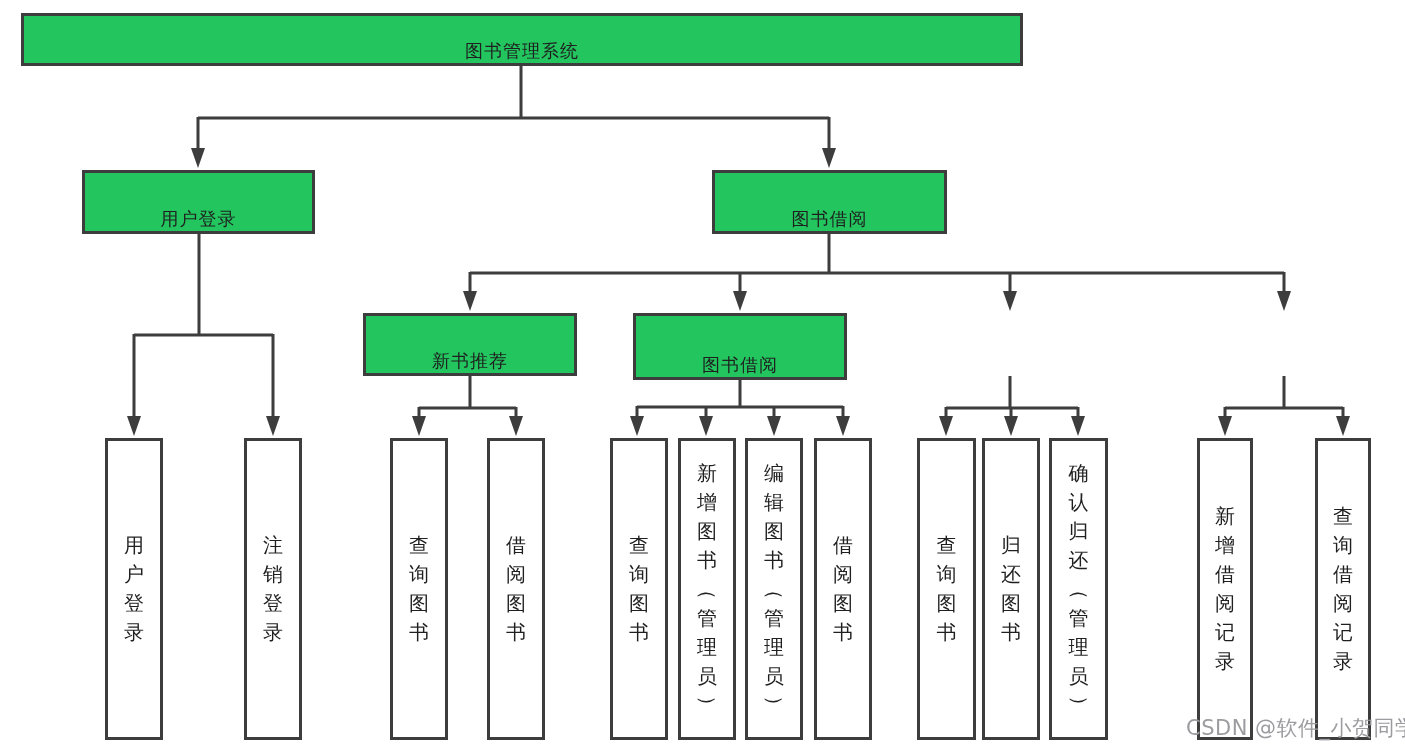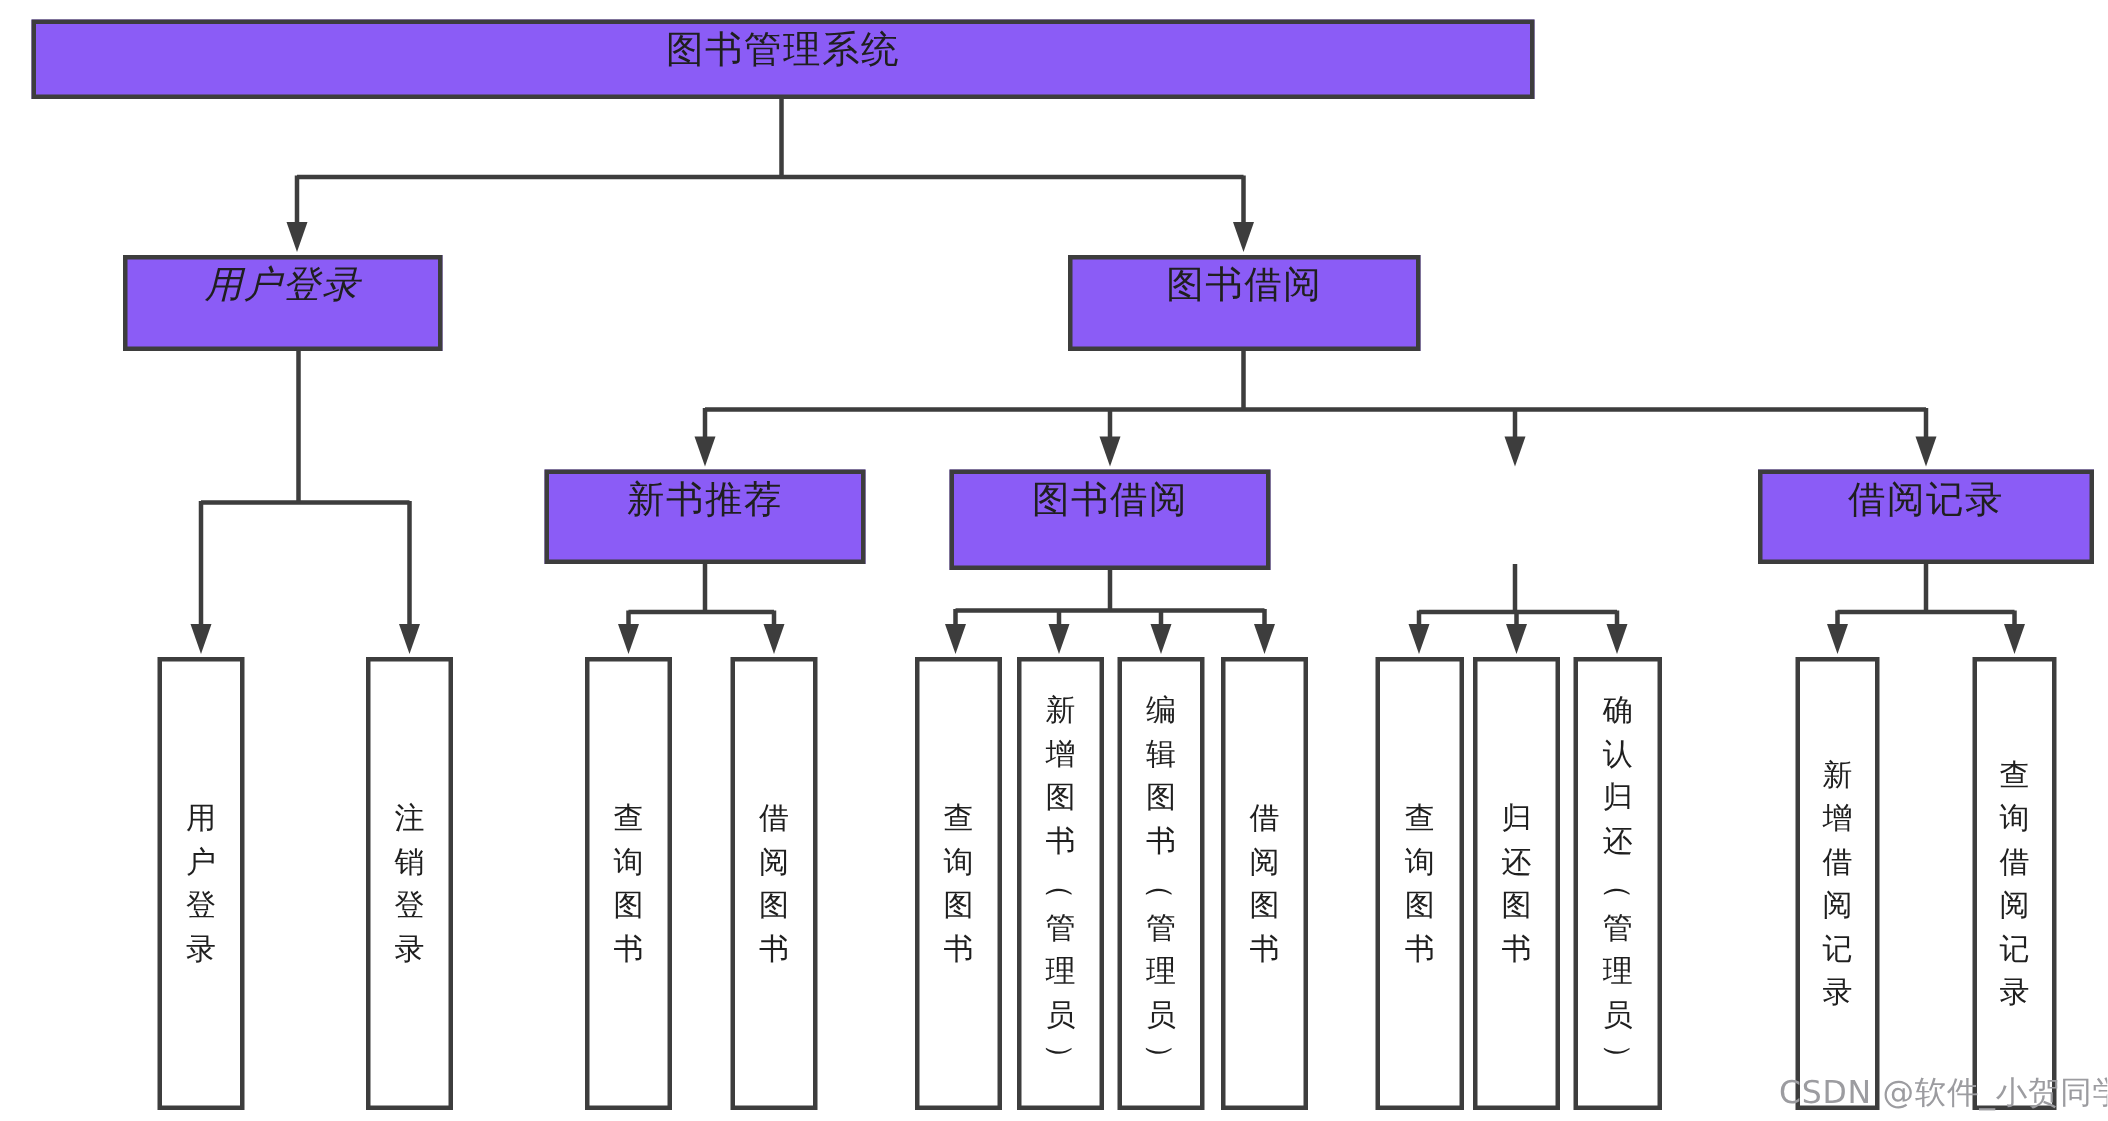--- a/index.html
+++ b/index.html
@@ -7,24 +7,24 @@
     --bg:#ffffff; --border:#3d3d3d; --line:#3d3d3d; --text:#1f1f1f; --watermark:#9c9ca0;
   }
   html,body{margin:0;padding:0;background:#fff;}
   .stage{
     position:relative; width:1405px; height:747px; background:var(--bg);
     overflow:hidden; font-family:"DejaVu Sans","Liberation Sans",sans-serif;
     color:var(--text);
   }
   .stage svg{position:absolute; left:0; top:0; pointer-events:none;}
   .hbox{
-    position:absolute; box-sizing:border-box; background:#8b5cf6;
+    position:absolute; box-sizing:border-box; background:#22c55e;
     border:3px solid var(--border);
-    display:flex; align-items:flex-start; justify-content:center;
-    font-size:25px; letter-spacing:1px; z-index:2;
+    display:flex; align-items:flex-end; justify-content:center;
+    font-size:18px; letter-spacing:1px; z-index:2;
   }
   .leaf{
     position:absolute; top:438px; height:302px; box-sizing:border-box;
     background:#fff; border:3px solid var(--border); z-index:2;
   }
   .v-text{
     width:100%; height:100%;
     display:flex; flex-direction:column; align-items:center; justify-content:center;
     font-size:20px;
   }
@@ -77,35 +77,32 @@
       <polygon points="1071,416 1085,416 1078,436"></polygon>
       <polygon points="1218,416 1232,416 1225,436"></polygon>
       <polygon points="1336,416 1350,416 1343,436"></polygon>
     </g>
   </svg>
 
   <div class="hbox" style="left:21px;top:13px;width:1002px;height:53px;">
     <span>图书管理系统</span>
   </div>
 
-  <div class="hbox" style="left:82px;top:170px;width:213px;height:64px;font-style:italic;">
+  <div class="hbox" style="left:82px;top:170px;width:233px;height:64px;">
     <span>用户登录</span>
   </div>
   <div class="hbox" style="left:712px;top:170px;width:235px;height:64px;">
     <span>图书借阅</span>
   </div>
 
   <div class="hbox" style="left:363px;top:313px;width:214px;height:63px;font-family:Liberation Serif, serif;">
     <span>新书推荐</span>
   </div>
   <div class="hbox" style="left:633px;top:313px;width:214px;height:67px;">
     <span>图书借阅</span>
-  </div>
-  <div class="hbox" style="left:1172px;top:313px;width:224px;height:63px;">
-    <span>借阅记录</span>
   </div>
 
   <div class="leaf" style="left:105px;width:58px;">
     <div class="v-text">
         <span>用</span>
         <span>户</span>
         <span>登</span>
         <span>录</span>
       </div>
   </div>

